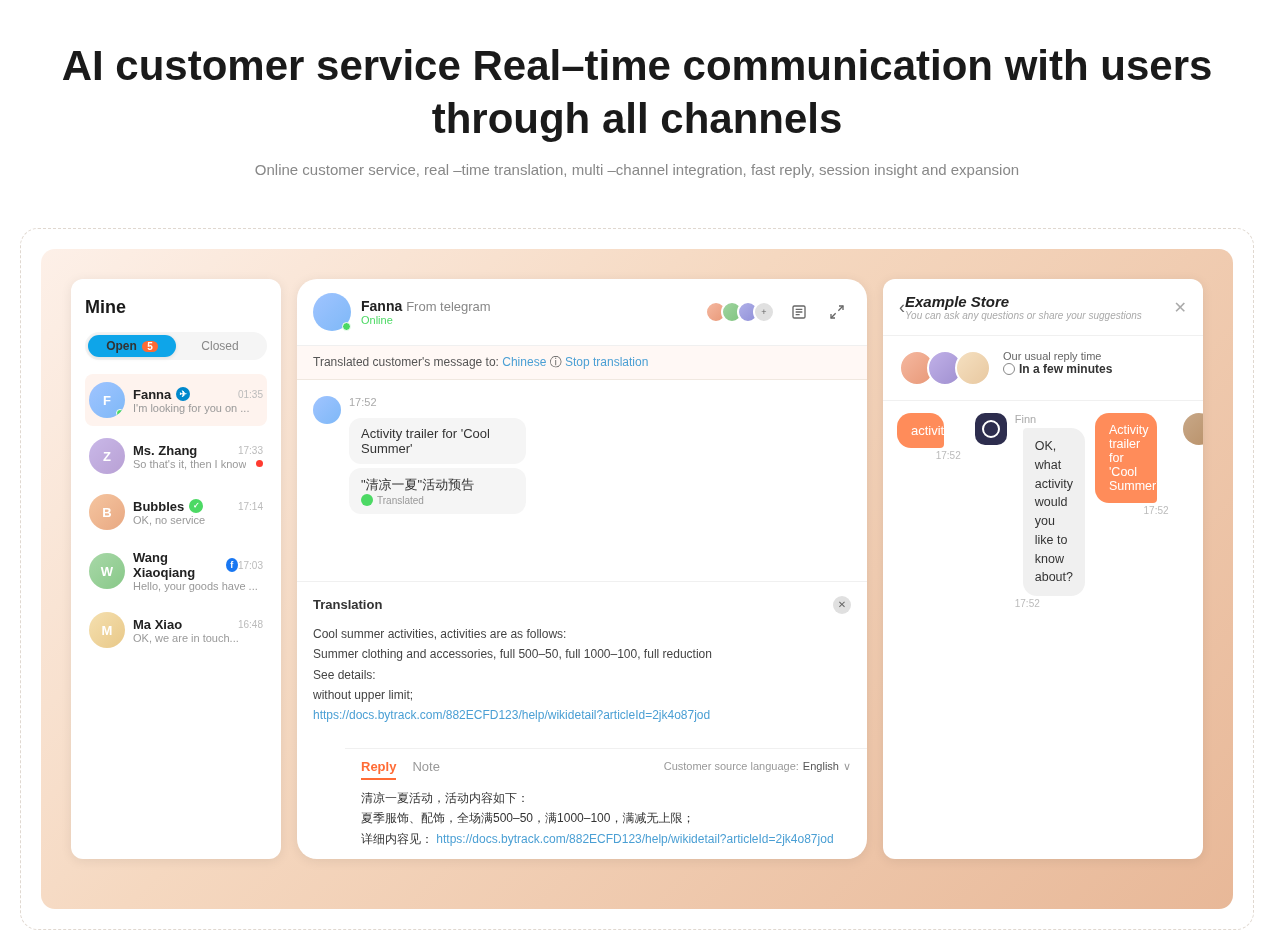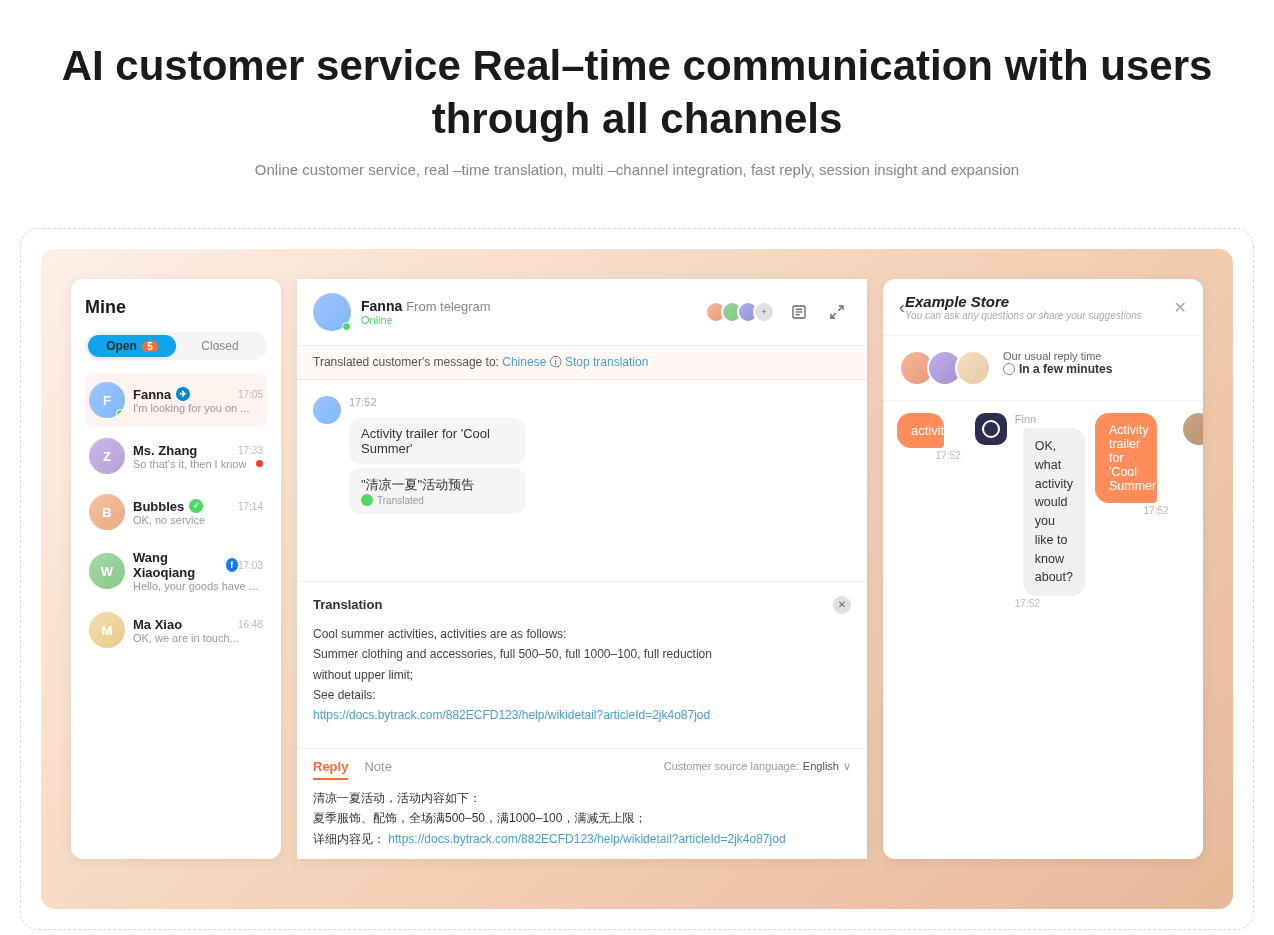--- a/index.html
+++ b/index.html
@@ -182,21 +182,21 @@
       font-weight: 700;
       margin-left: 2px;
     }
     .channel-telegram { background: #0088cc; color: #fff; }
     .channel-fb { background: #1877f2; color: #fff; }
     .channel-verified { background: #4cd964; color: #fff; font-size: 8px; }
 
     
     .center-panel {
       background: #fff;
-      border-radius: 0;
+      border-radius: 20px;
       flex: 1;
       min-height: 580px;
       display: flex;
       flex-direction: column;
       overflow: hidden;
       box-shadow: 0 2px 12px rgba(0,0,0,0.08);
     }
     .chat-header {
       display: flex;
       align-items: center;
@@ -378,20 +378,21 @@
     }
     .translation-link {
       color: #4a9fd4;
       text-decoration: none;
       font-size: 12px;
     }
 
     .reply-section {
       border-top: 1px solid #f0f0f0;
       padding: 10px 16px;
+      margin-left: 48px;
     }
     .reply-tabs {
       display: flex;
       gap: 16px;
       margin-bottom: 8px;
     }
     .reply-tab {
       font-size: 13px;
       color: #999;
       cursor: pointer;
@@ -624,21 +625,21 @@
         <div class="avatar fanna">
           <span>F</span>
           <div class="status-dot"></div>
         </div>
         <div class="chat-info">
           <div class="chat-name-row">
             <div class="chat-name">
               <span>Fanna</span>
               <span class="channel-icon channel-telegram">✈</span>
             </div>
-            <span class="chat-time">17:05</span>
+            <span class="chat-time">01:35</span>
           </div>
           <div class="chat-preview">I'm looking for you on ...</div>
         </div>
       </div>
 
       <div class="chat-list-item">
         <div class="avatar zhang">Z</div>
         <div class="chat-info">
           <div class="chat-name-row">
             <div class="chat-name">
@@ -759,22 +760,22 @@
       </div>
 
       <div class="translation-section">
         <div class="translation-header">
           <span class="translation-label">Translation</span>
           <div class="translation-close">✕</div>
         </div>
         <div class="translation-text">
           <div>Cool summer activities, activities are as follows:</div>
           <div>Summer clothing and accessories, full 500–50, full 1000–100, full reduction</div>
+          <div>See details:</div>
           <div>without upper limit;</div>
-          <div>See details:</div>
           <a href="#" class="translation-link">https://docs.bytrack.com/882ECFD123/help/wikidetail?articleId=2jk4o87jod</a>
         </div>
       </div>
 
       <div class="reply-section">
         <div class="reply-tabs">
           <div class="reply-tab active">Reply</div>
           <div class="reply-tab">Note</div>
           <div style="flex:1;"></div>
           <div class="reply-source">

